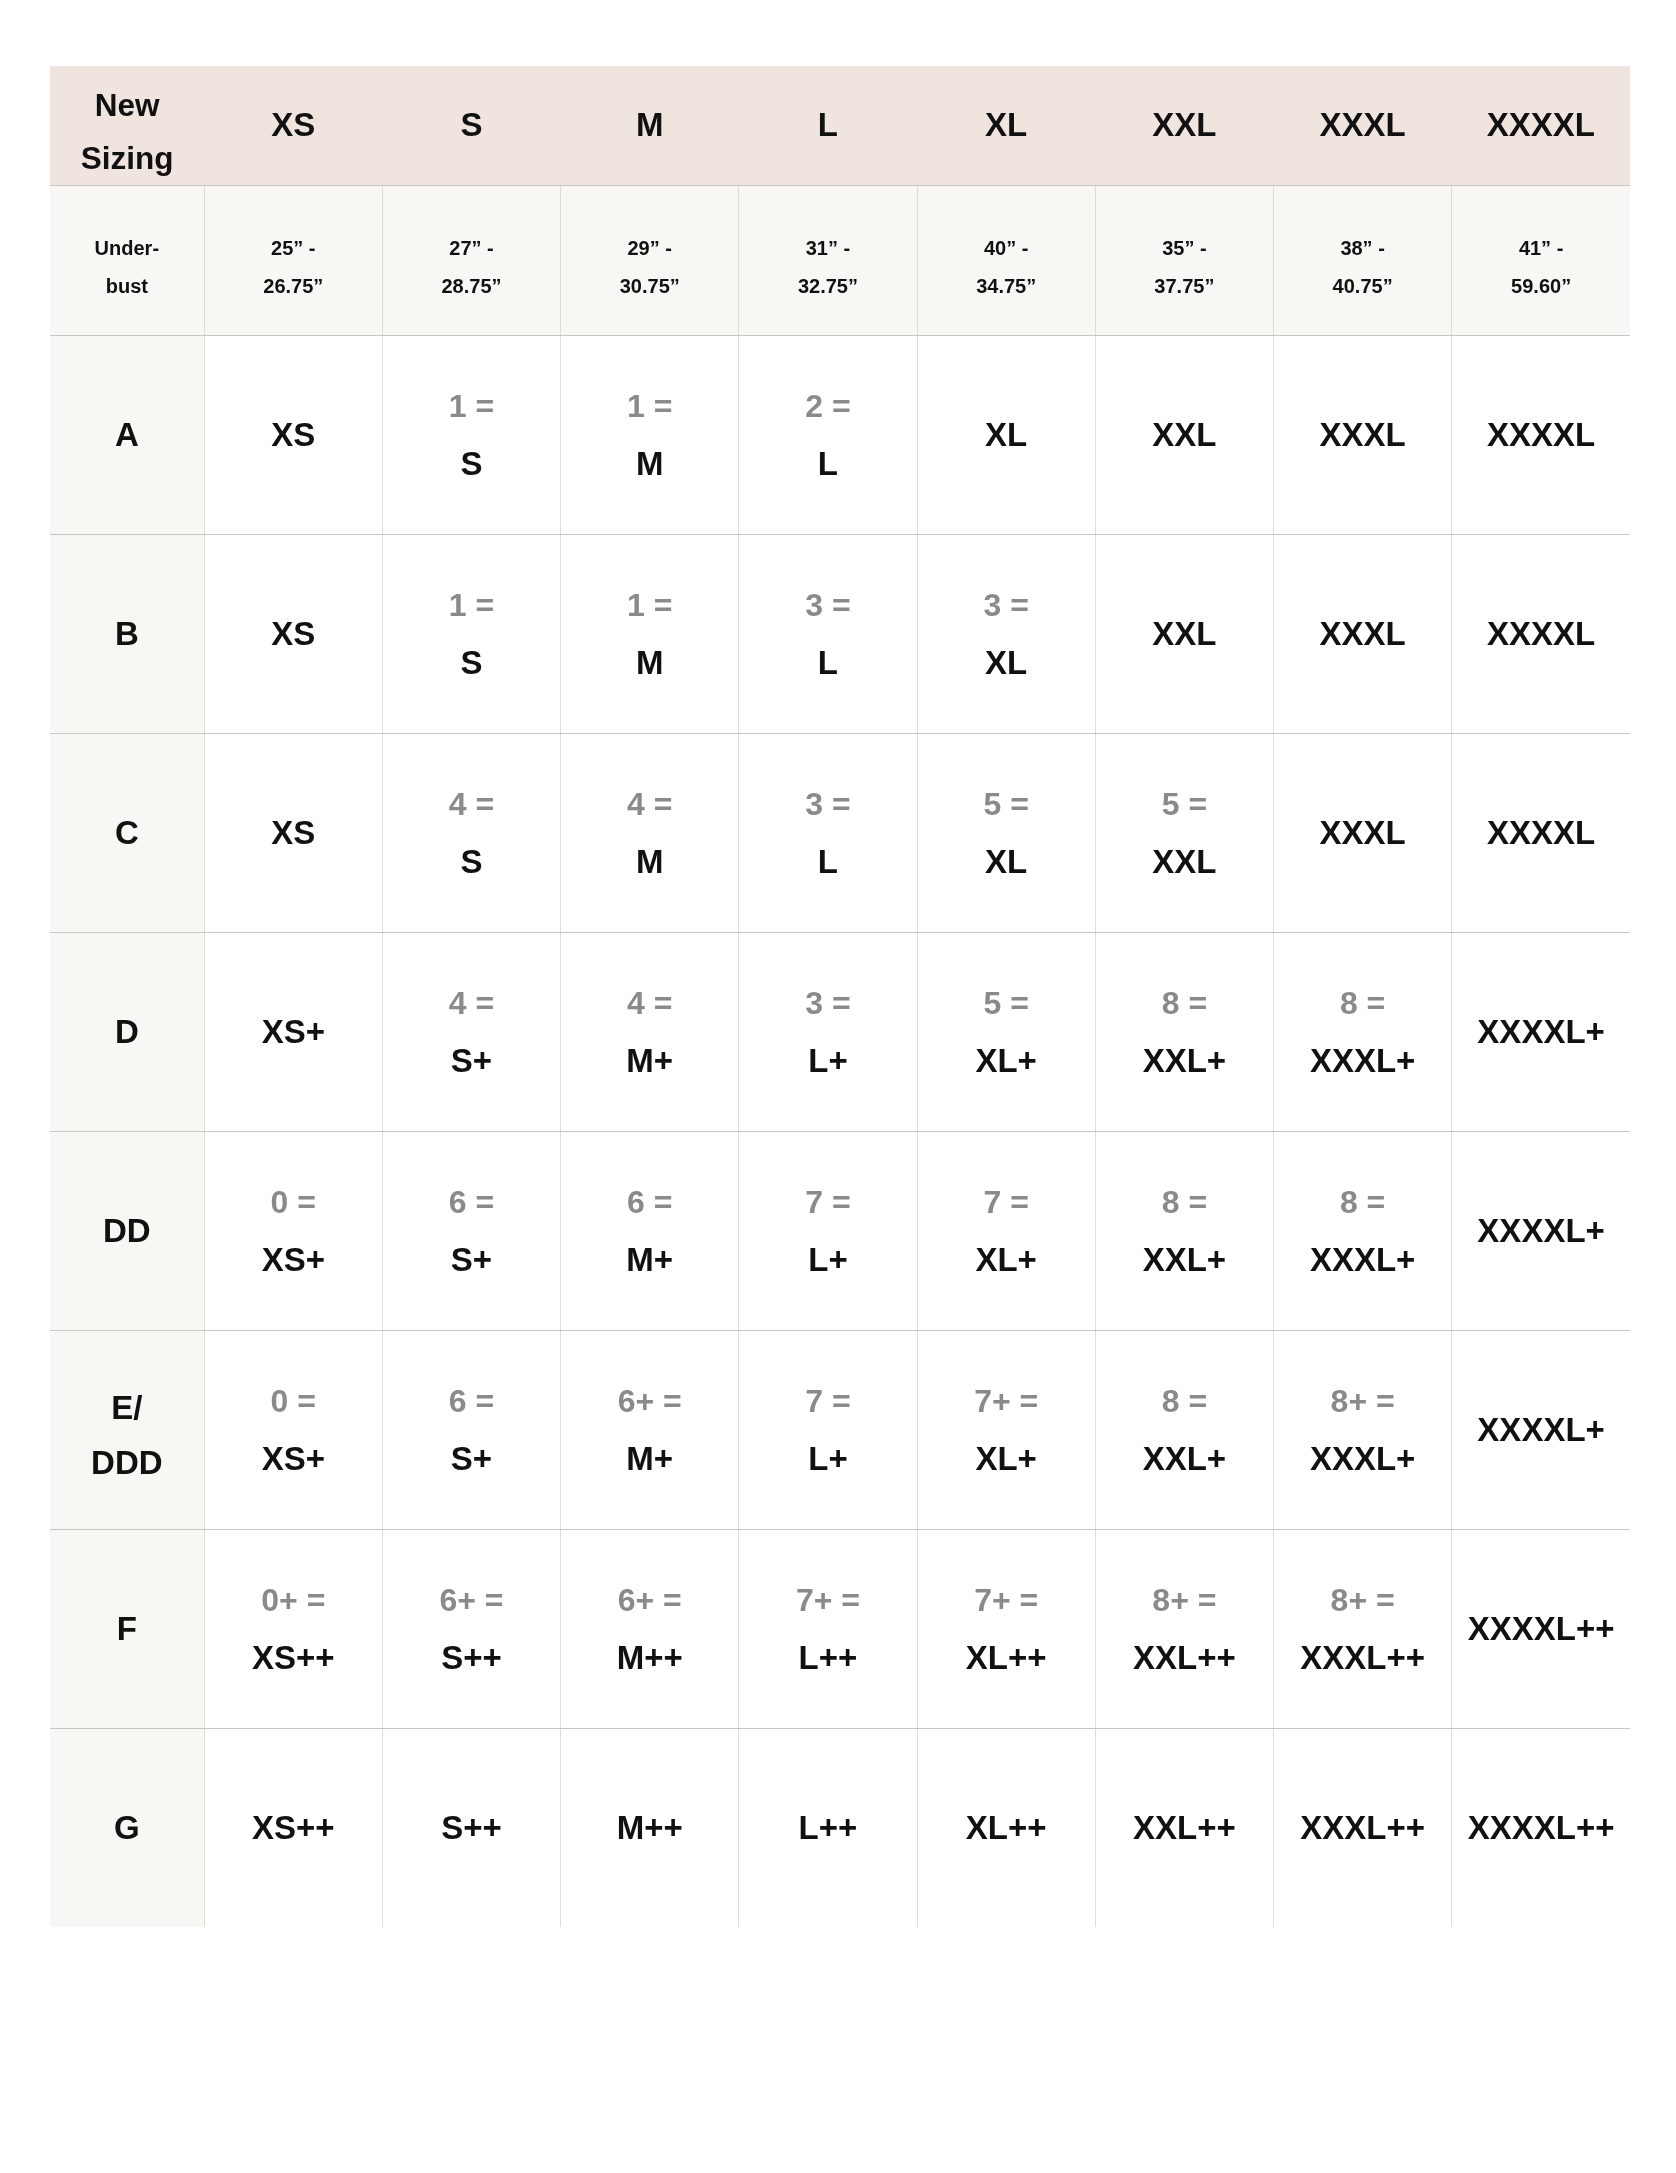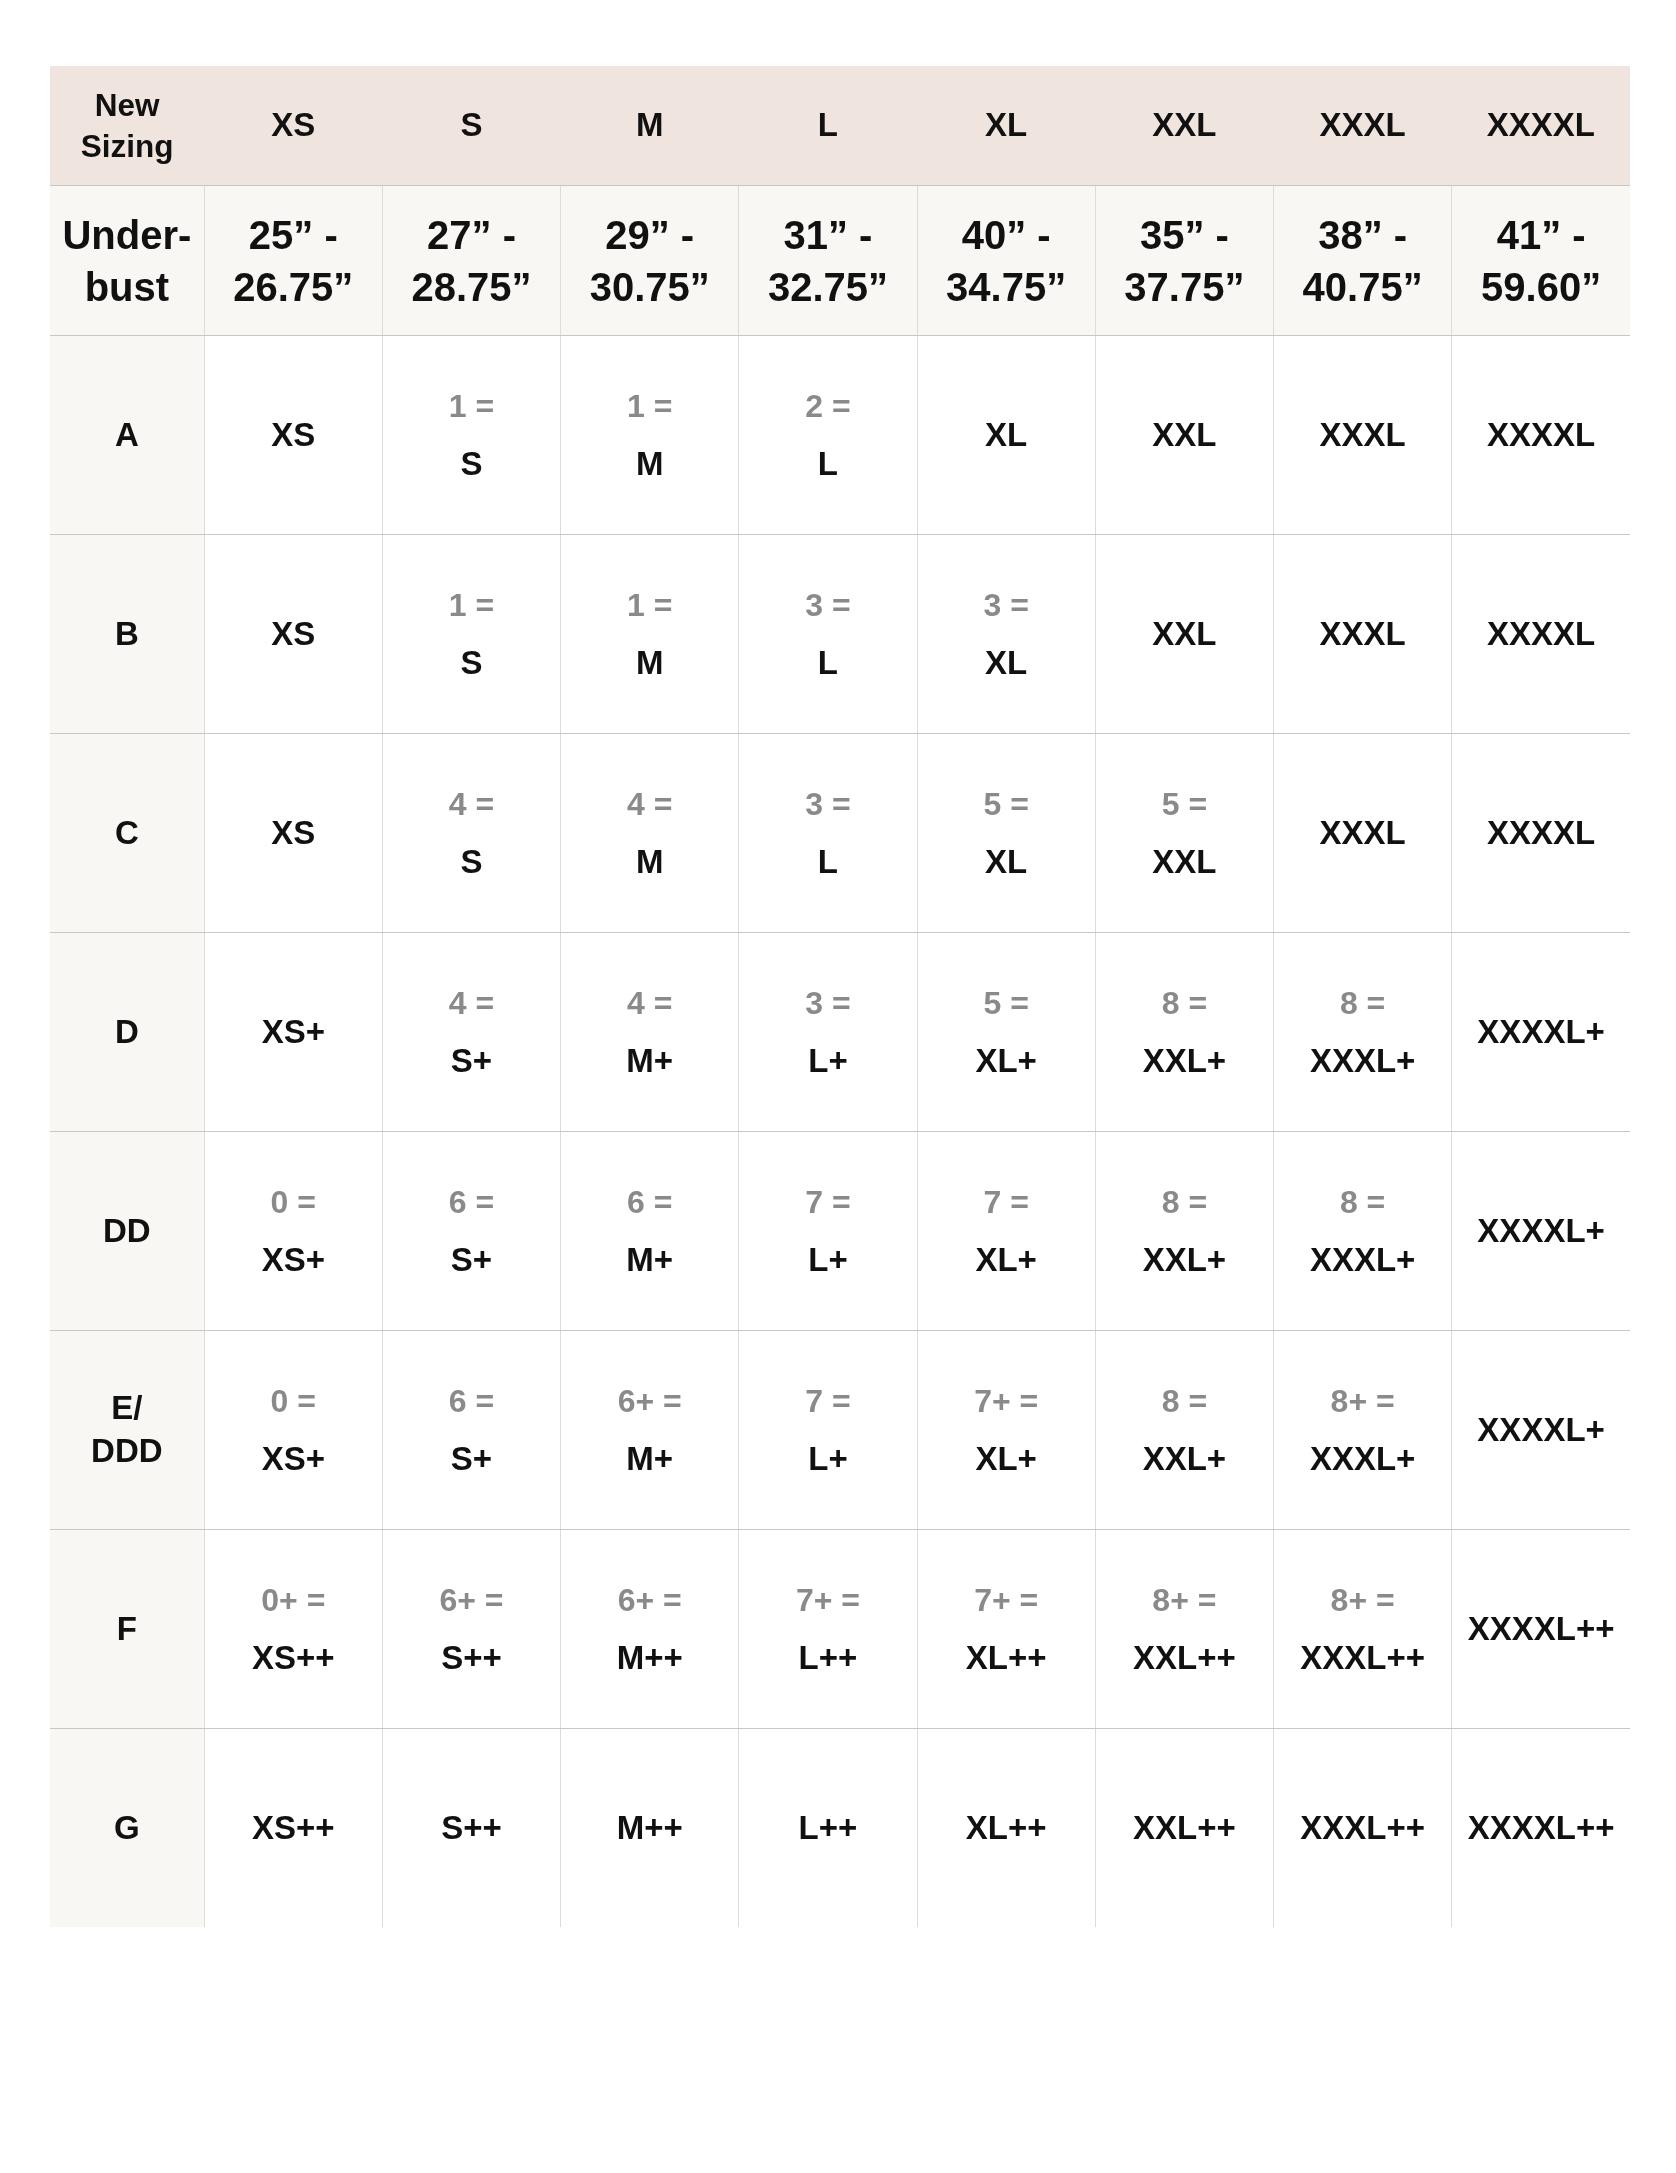--- a/index.html
+++ b/index.html
@@ -57,21 +57,21 @@
     font-size: 33px;
   }
   tr.head-row th.corner-cell {
     font-size: 31.5px;
   }
 
   
   tr.measure-row td {
     background: #f8f7f3;
     height: 149px;
-    font-size: 40px;
+    font-size: 20px;
   }
 
   
   tr.cup-row td {
     background: #ffffff;
     height: 198px;
   }
   tr.cup-row td.cup-label {
     background: #f8f7f3;
   }
@@ -95,20 +95,21 @@
   }
   .stack .value {
     color: #111111;
     font-weight: bold;
     font-size: 33px;
     line-height: 1;
   }
   .twoline {
     display: block;
     line-height: 1.3;
+    margin-top: 12px;
   }
 </style>
 </head>
 <body>
 
 <div id="sizing-chart">
   <table class="size-table">
     <colgroup>
       <col class="label-col">
       <col class="size-col">

